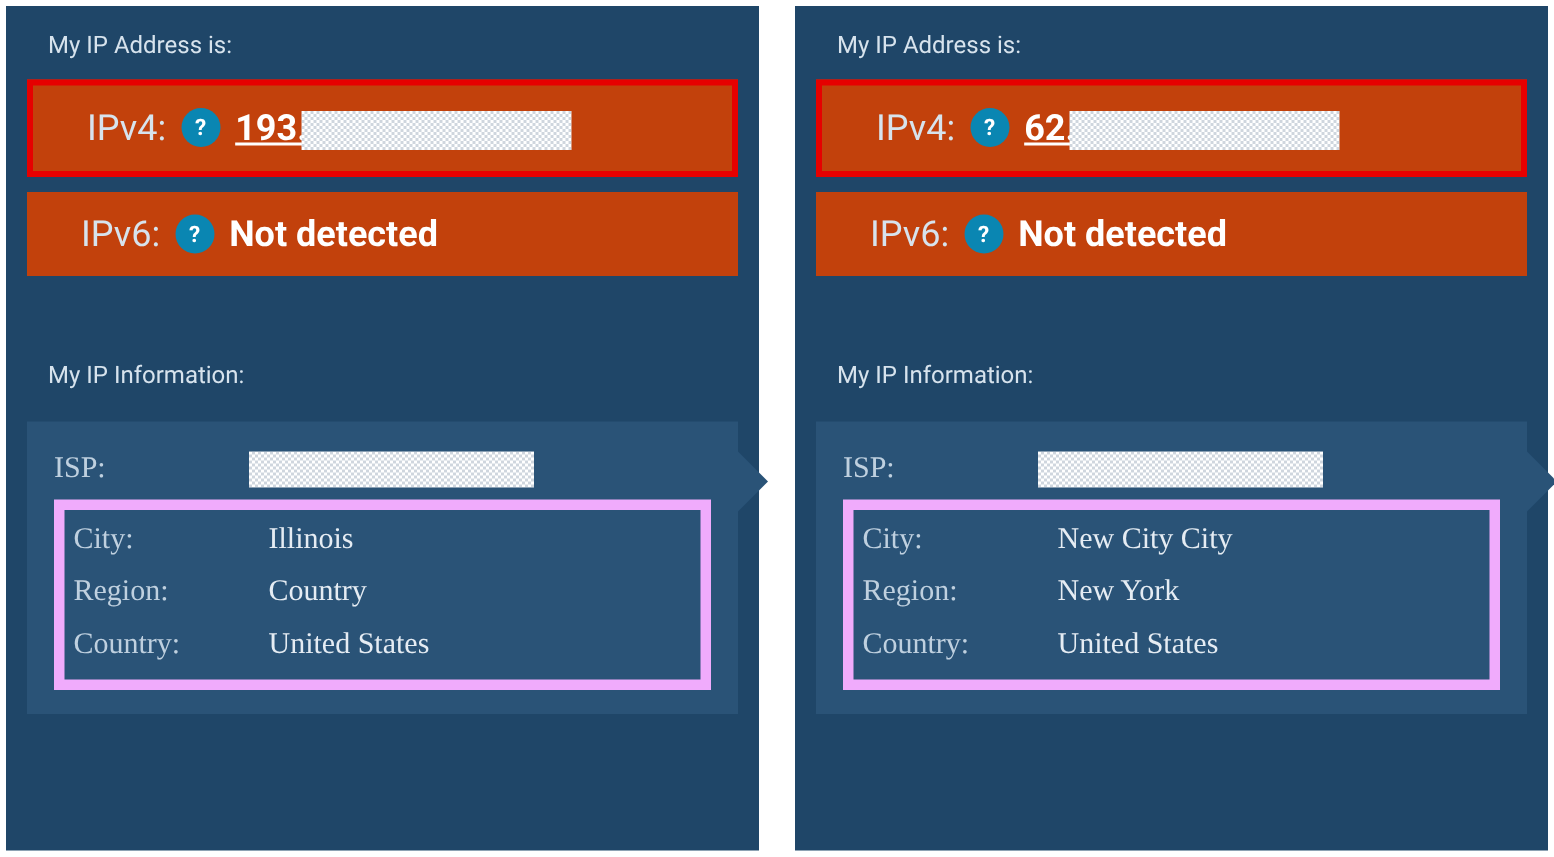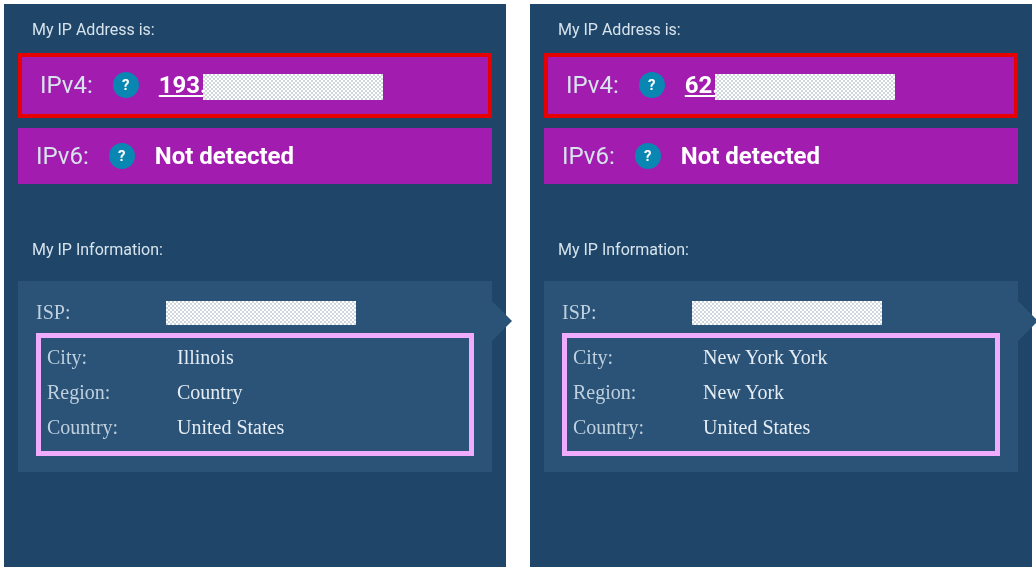--- a/index.html
+++ b/index.html
@@ -22,26 +22,26 @@
       position: relative;
       padding: 0;
     }
     .section-title {
       color: #d7e3ed;
       font-size: 16px;
       font-weight: 400;
       padding: 16px 28px 14px 28px;
     }
     .ip-row {
-      background: #a21caf;
-      padding: 14px 18px;
+      background: #c2410c;
+      padding: 14px 36px;
       margin: 0 14px 10px 14px;
       display: flex;
       align-items: center;
-      gap: 20px;
+      gap: 10px;
       font-size: 24px;
     }
     .ip-row.highlighted {
       border: 4px solid #e60000;
     }
     .ip-label {
       color: #d7e3ed;
       font-weight: 400;
     }
     .help-icon {
@@ -108,21 +108,21 @@
     .info-val {
       color: #e5ecf3;
     }
     .info-val.redacted-small {
       display: inline-block;
       width: 190px;
       height: 24px;
       background: repeating-conic-gradient(#cfd6de 0% 25%, #fff 0% 50%) 0 0 / 4px 4px;
     }
     .highlight-box {
-      border: 5px solid #f0abfc;
+      border: 7px solid #f0abfc;
       padding: 2px 6px 6px 6px;
       margin-top: 2px;
     }
     .spacer {
       height: 30px;
     }
   </style>
 </head>
 <body>
 
@@ -197,21 +197,21 @@
     <div class="info-arrow"></div>
 
     <div class="info-row">
       <span class="info-key">ISP:</span>
       <span class="info-val redacted-small"></span>
     </div>
 
     <div class="highlight-box">
       <div class="info-row">
         <span class="info-key">City:</span>
-        <span class="info-val">New York York</span>
+        <span class="info-val">New City City</span>
       </div>
       <div class="info-row">
         <span class="info-key">Region:</span>
         <span class="info-val">New York</span>
       </div>
       <div class="info-row">
         <span class="info-key">Country:</span>
         <span class="info-val">United States</span>
       </div>
     </div>

